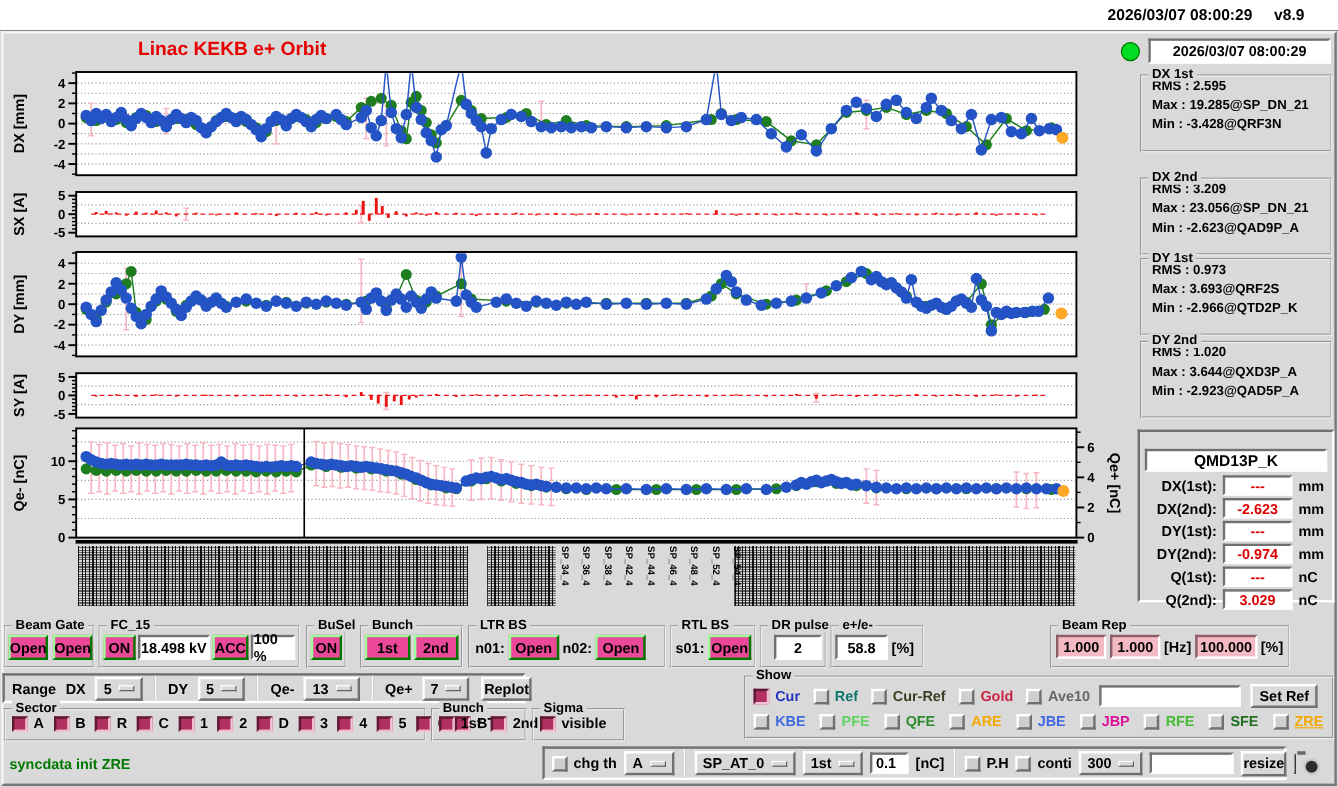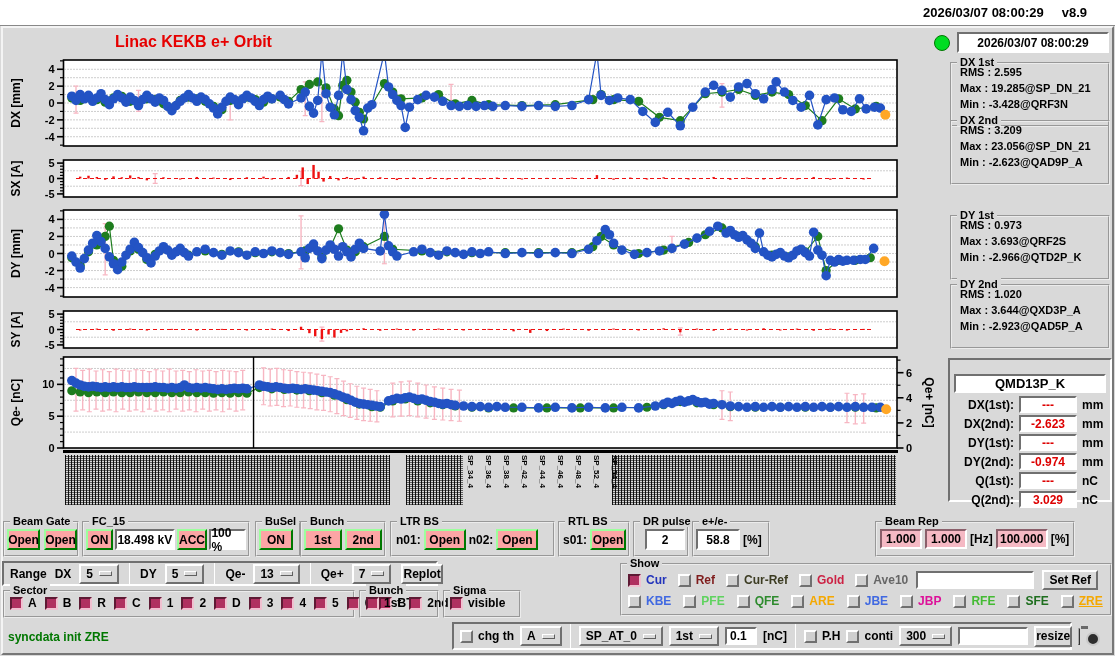--- a/index.html
+++ b/index.html
@@ -9,21 +9,21 @@
             display:flex; align-items:center; justify-content:flex-end; gap:18px; padding-right:28px; font-weight:bold; font-size:13px; }
   .main { position:absolute; left:1px; top:26px; width:1113px; height:629px; background:#d9d9d9;
           border-top:2px solid #f4f4f4; border-left:2px solid #f4f4f4; border-bottom:2px solid #777; border-right:2px solid #777; }
   .abs { position:absolute; }
   .title { position:absolute; left:115px; top:33px; color:#e60000; font-weight:bold; font-size:16px; }
   .sunken  { border-top:2px solid #707070; border-left:2px solid #707070; border-bottom:2px solid #fff; border-right:2px solid #fff; }
   .whitebox { background:#fff; border-top:2px solid #707070; border-left:2px solid #707070; border-bottom:2px solid #fff; border-right:2px solid #fff;
               font-weight:bold; display:flex; align-items:center; justify-content:center; }
   .pinkbox  { background:#f5b9c4; border-top:2px solid #8a5f6a; border-left:2px solid #8a5f6a; border-bottom:2px solid #fff; border-right:2px solid #fff;
               font-weight:bold; display:flex; align-items:center; justify-content:center; }
-  .greenbtn { background:#fca5a5; border-top:2px solid #9cff9c; border-left:2px solid #9cff9c; border-bottom:2px solid #007800; border-right:2px solid #007800;
+  .greenbtn { background:#ec4899; border-top:2px solid #9cff9c; border-left:2px solid #9cff9c; border-bottom:2px solid #007800; border-right:2px solid #007800;
               font-weight:bold; display:flex; align-items:center; justify-content:center; font-size:12px; }
   .btn { background:#d9d9d9; border-top:2px solid #fff; border-left:2px solid #fff; border-bottom:2px solid #707070; border-right:2px solid #707070;
          font-weight:bold; display:flex; align-items:center; justify-content:center; font-size:12px; }
   .groupbox { position:absolute; border:2px groove #ececec; }
   .gtitle { position:absolute; top:-8px; left:5px; background:#d9d9d9; padding:0 3px; font-weight:bold; font-size:11px; white-space:nowrap; }
   .optmenu { display:flex; align-items:center; justify-content:space-between; gap:6px; padding:1px 5px;
              background:#d9d9d9; border-top:2px solid #fff; border-left:2px solid #fff; border-bottom:2px solid #707070; border-right:2px solid #707070;
              font-weight:bold; font-size:12px; }
   .mdash { width:13px; height:5px; background:#d9d9d9; border-top:1px solid #fff; border-left:1px solid #fff; border-bottom:1px solid #606060; border-right:1px solid #606060; }
   .cb { width:13px; height:13px; flex:none; background:#cfcfcf;
@@ -1153,21 +1153,21 @@
 
 <div class="abs led" style="left:934px;top:35px;"></div>
 <div class="abs whitebox" style="left:957px;top:32px;width:152px;height:21px;font-size:12px;">2026/03/07 08:00:29</div>
 
 <div class="groupbox statgroup" style="left:950px;top:62px;width:160px;height:65px;">
   <div class="gtitle">DX 1st</div>
   <div class="sline">RMS :  2.595</div>
   <div class="sline">Max :  19.285@SP_DN_21</div>
   <div class="sline">Min :  -3.428@QRF3N</div>
 </div>
-<div class="groupbox statgroup" style="left:950px;top:120px;width:160px;height:65px;">
+<div class="groupbox statgroup" style="left:950px;top:148px;width:160px;height:65px;">
   <div class="gtitle">DX 2nd</div>
   <div class="sline">RMS :  3.209</div>
   <div class="sline">Max :  23.056@SP_DN_21</div>
   <div class="sline">Min :  -2.623@QAD9P_A</div>
 </div>
 <div class="groupbox statgroup" style="left:950px;top:215px;width:160px;height:65px;">
   <div class="gtitle">DY 1st</div>
   <div class="sline">RMS :  0.973</div>
   <div class="sline">Max :  3.693@QRF2S</div>
   <div class="sline">Min :  -2.966@QTD2P_K</div>
@@ -1230,21 +1230,21 @@
 </div>
 <div class="groupbox" style="left:82px;top:521px;width:168px;height:36px;">
   <div class="gtitle">FC_15</div>
   <div style="display:flex;gap:2px;padding:6px 2px 0 2px;">
     <div class="greenbtn" style="width:28px;height:21px;">ON</div>
     <div class="whitebox" style="width:62px;height:21px;font-size:12px;">18.498 kV</div>
     <div class="greenbtn" style="width:32px;height:21px;">ACC</div>
     <div class="whitebox" style="width:38px;height:21px;font-size:12px;">100 %</div>
   </div>
 </div>
-<div class="groupbox" style="left:255px;top:521px;width:46px;height:36px;">
+<div class="groupbox" style="left:255px;top:521px;width:34px;height:36px;">
   <div class="gtitle">BuSel</div>
   <div style="display:flex;padding:6px 2px 0 2px;">
     <div class="greenbtn" style="width:34px;height:21px;">ON</div>
   </div>
 </div>
 <div class="groupbox" style="left:300px;top:521px;width:86px;height:36px;">
   <div class="gtitle">Bunch</div>
   <div style="display:flex;gap:3px;padding:6px 2px 0 2px;">
     <div class="greenbtn" style="width:38px;height:21px;">1st</div>
     <div class="greenbtn" style="width:38px;height:21px;">2nd</div>
@@ -1323,21 +1323,21 @@
   <div style="display:flex;align-items:center;gap:8px;padding:5px 4px 0 6px;">
     <div style="display:flex;gap:11px;">
 
         <label class="cb-item">
           <span class="cb checked"></span>
           <span style="color: rgb(34, 51, 187);">Cur</span>
         </label>
 
         <label class="cb-item">
           <span class="cb"></span>
-          <span style="color: #7f1d1d;">Ref</span>
+          <span style="color: #0f766e;">Ref</span>
         </label>
 
         <label class="cb-item">
           <span class="cb"></span>
           <span style="color: rgb(60, 60, 34);">Cur-Ref</span>
         </label>
 
         <label class="cb-item">
           <span class="cb"></span>
           <span style="color: rgb(204, 34, 68);">Gold</span>

